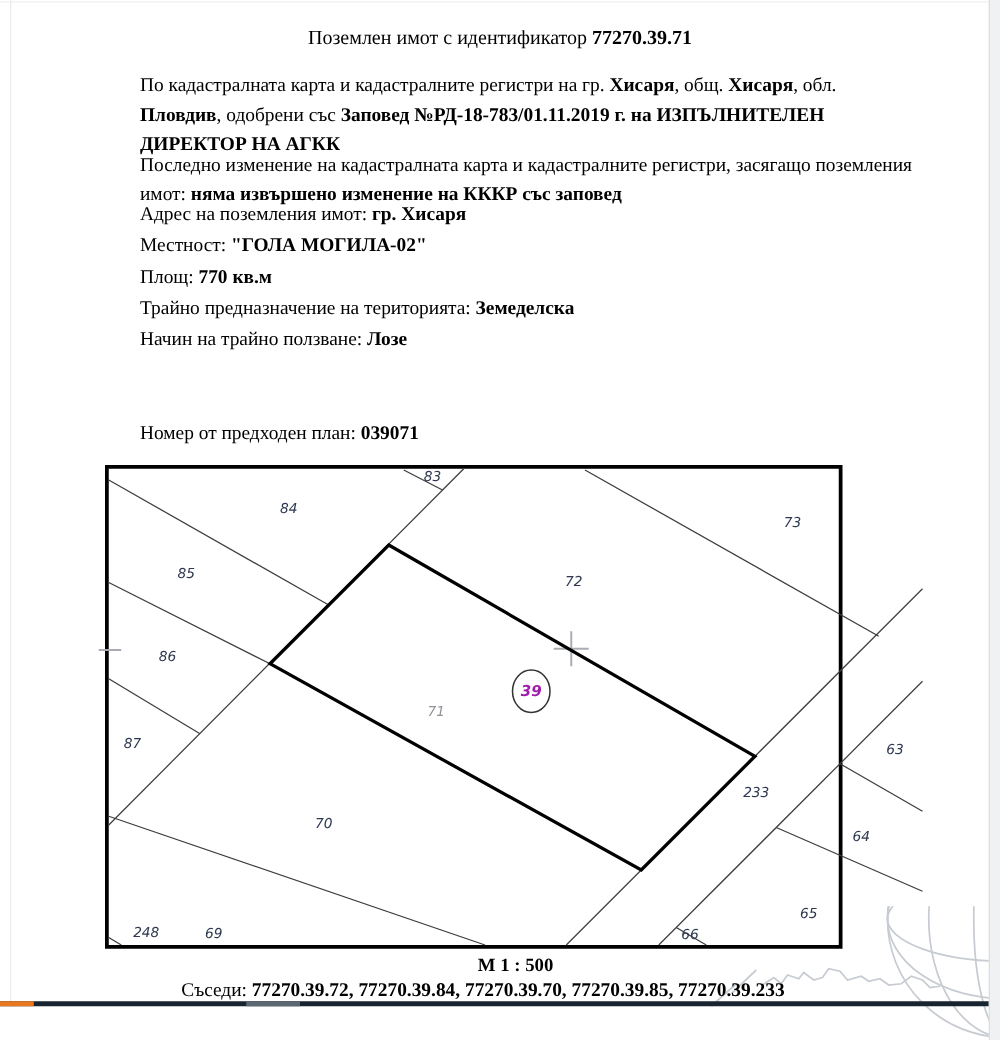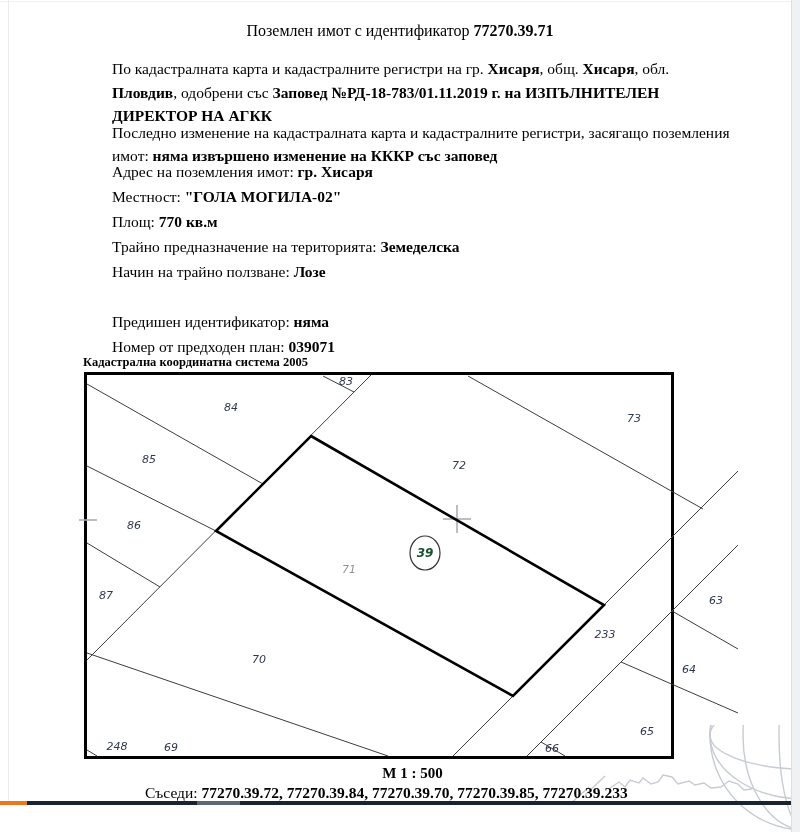--- a/index.html
+++ b/index.html
@@ -20,21 +20,21 @@
 
   .map {
     position:absolute; left:84px; top:372px; width:590px; height:387px;
     border:3px solid #000; background:#fff; z-index:2; overflow:visible;
   }
   .map svg { position:absolute; left:0; top:0; overflow:visible; }
   .pl { position:absolute; transform:translate(-50%,-50%);
         font:italic 11px "DejaVu Sans", sans-serif; color:#2e3850; white-space:nowrap; z-index:3; }
   .pl.dim { color:#8f9297; }
   .subject-num { position:absolute; transform:translate(-50%,-50%);
-        font:italic bold 12px "DejaVu Sans", sans-serif; color:#14532d; z-index:4; }
+        font:italic bold 12px "DejaVu Sans", sans-serif; color:#a21caf; z-index:4; }
 
   .scale-line { position:absolute; left:84px; top:765px; width:657px; text-align:center;
                 font-size:15px; font-weight:bold; z-index:3; }
   .neighbors-line { position:absolute; left:145px; top:784px; font-size:15.5px;
                     white-space:nowrap; z-index:3; }
 
   .watermark { position:absolute; left:555px; top:725px; z-index:1; }
 
   .footer-bar { position:absolute; left:0; top:801px; width:800px; height:4px;
                 background:#18242f; z-index:5; }
@@ -59,24 +59,22 @@
   <div class="ln" style="top:107px"><span class="b">ДИРЕКТОР НА АГКК</span></div>
 
   <div class="ln" style="top:124px"><span>Последно изменение на кадастралната карта и кадастралните регистри, засягащо поземления</span></div>
   <div class="ln" style="top:147px"><span>имот: </span><span class="b">няма извършено изменение на КККР със заповед</span></div>
 
   <div class="ln" style="top:163px"><span>Адрес на поземления имот: </span><span class="b">гр. Хисаря</span></div>
   <div class="ln" style="top:188px"><span>Местност: </span><span class="b">"ГОЛА МОГИЛА-02"</span></div>
   <div class="ln" style="top:213px"><span>Площ: </span><span class="b">770 кв.м</span></div>
   <div class="ln" style="top:238px"><span>Трайно предназначение на територията: </span><span class="b">Земеделска</span></div>
   <div class="ln" style="top:263px"><span>Начин на трайно ползване: </span><span class="b">Лозе</span></div>
-  <div class="ln" style="top:313px"><span>Предишен идентификатор: </span><span class="b">няма</span></div>
   <div class="ln" style="top:338px"><span>Номер от предходен план: </span><span class="b">039071</span></div>
 
-  <div class="crs-note">Кадастрална координатна система 2005</div>
 
   <svg class="watermark" width="245" height="107" viewBox="0 0 245 107">
     <g stroke="#c7cbd2" stroke-width="1.4" fill="none">
       <circle cx="250" cy="10" r="95"></circle>
       <ellipse cx="250" cy="10" rx="62" ry="95"></ellipse>
       <ellipse cx="250" cy="10" rx="26" ry="95"></ellipse>
       <ellipse cx="250" cy="10" rx="95" ry="34"></ellipse>
       <ellipse cx="250" cy="10" rx="95" ry="64"></ellipse>
       <path d="M30,70 L50,51"></path>
       <path d="M14,80 L34,62"></path>

